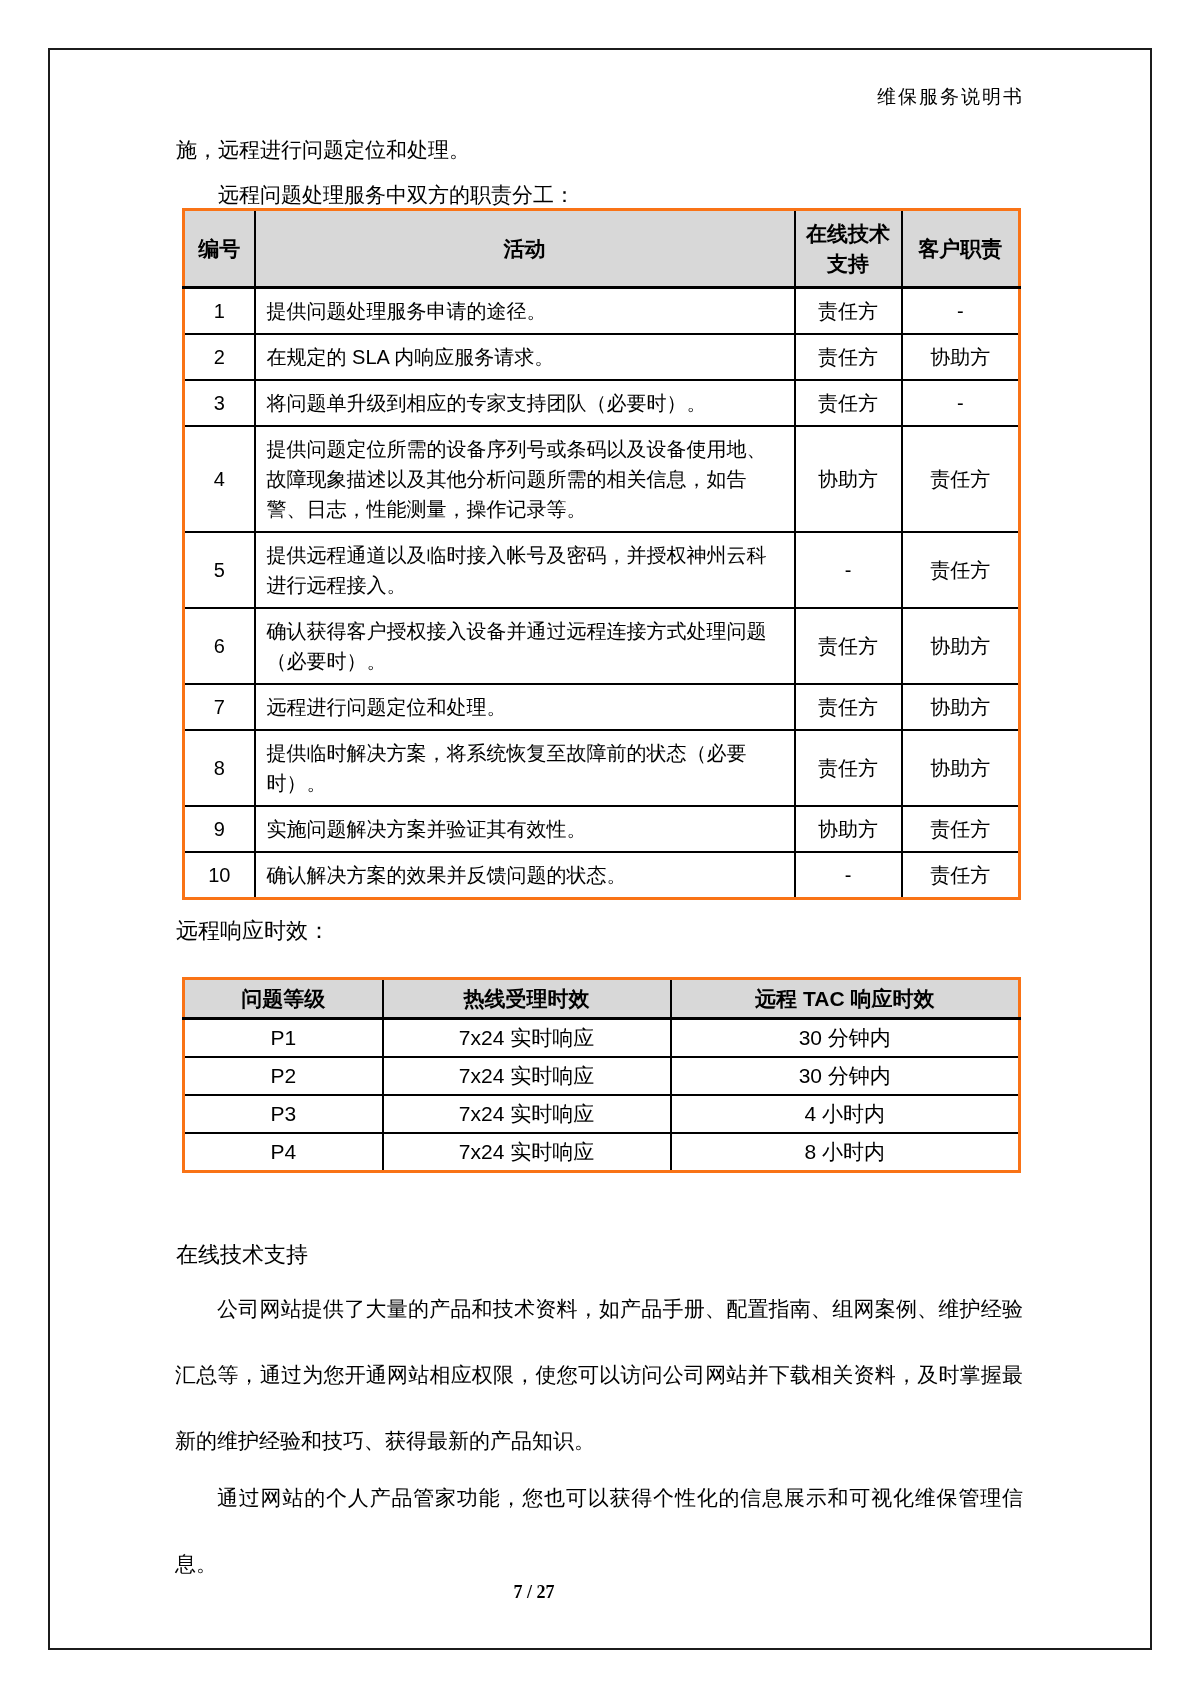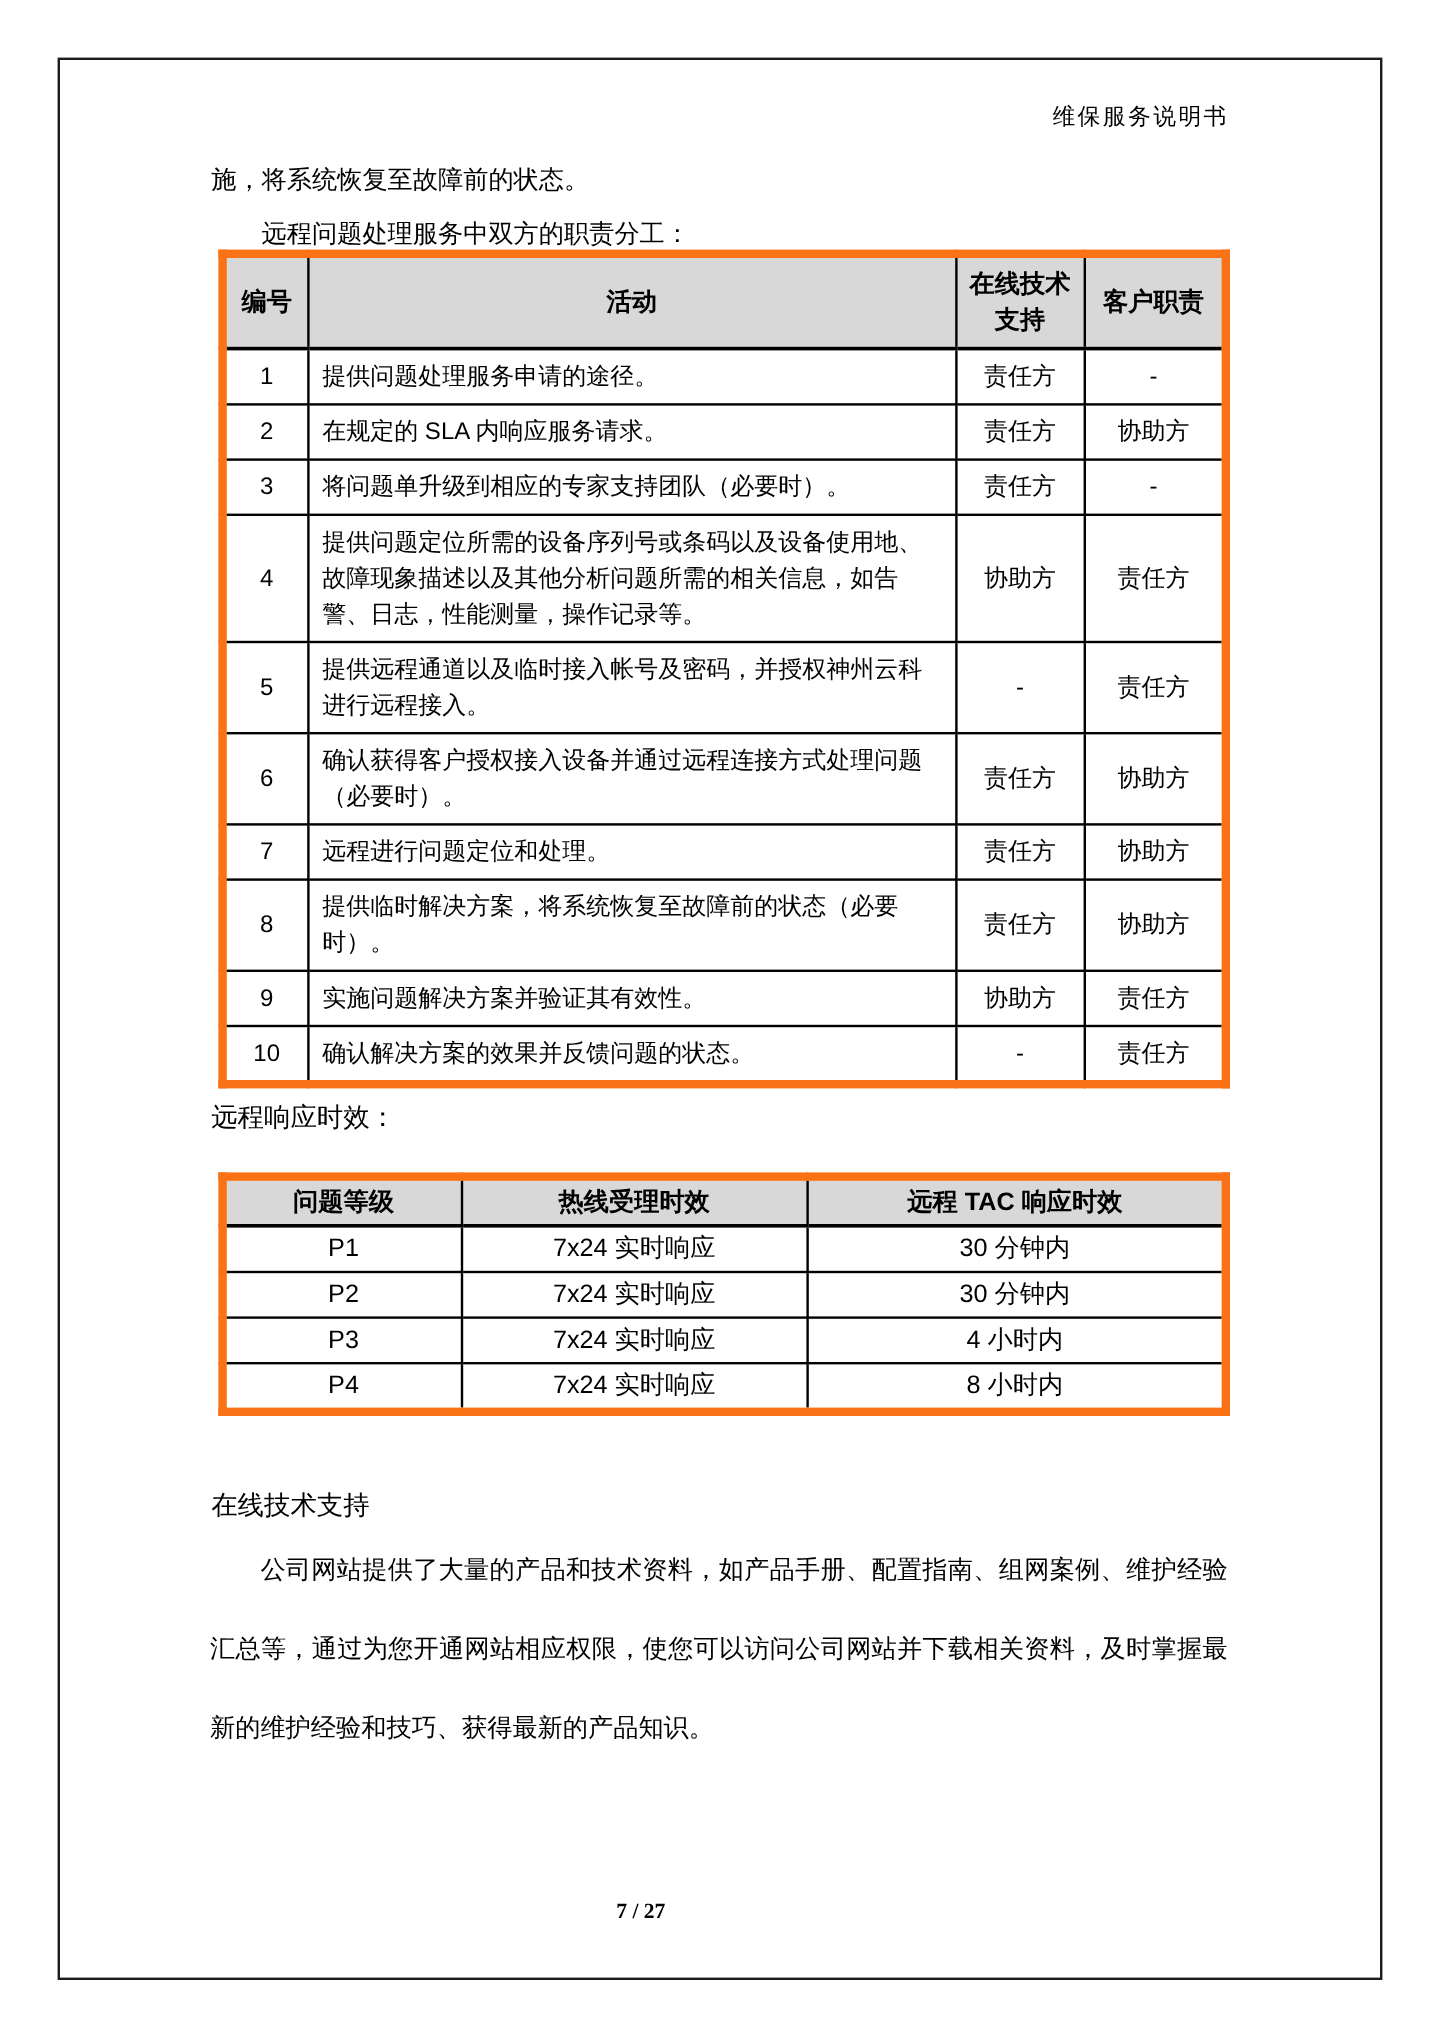--- a/index.html
+++ b/index.html
@@ -26,21 +26,21 @@
     position: absolute; top: 136px; left: 176px; width: 848px;
     font-size: 21px;
   }
   .t1-caption {
     position: absolute; top: 181px; left: 176px; width: 848px;
     font-size: 21px; text-indent: 2em;
   }
   table {
     border-collapse: collapse; table-layout: fixed;
     position: absolute; left: 182px;
-    border: 7px solid #f97316;
+    border: 3px solid #f97316;
   }
   th, td { border: 2px solid #000000; vertical-align: middle; }
   thead th {
     background: #d8d8d8;
     border-bottom: 3px solid #000000;
     font-weight: bold; font-size: 21px;
     line-height: 30px; text-align: center;
     word-break: break-all; padding: 7px 4px;
   }
   .resp-table { top: 208px; width: 836px; }
@@ -77,21 +77,21 @@
   }
 </style>
 </head>
 <body>
 
 <div class="page">
   <div class="page-frame"></div>
 
   <div class="doc-header">维保服务说明书</div>
 
-  <div class="intro-line">施，将系统恢复至故障前的状态。</div>
+  <div class="intro-line">施，远程进行问题定位和处理。</div>
 
   <div class="t1-caption">远程问题处理服务中双方的职责分工：</div>
 
   <table class="resp-table">
     <colgroup>
       <col style="width:71px">
         <col style="width:540px">
         <col style="width:107px">
         <col style="width:118px">
     </colgroup>
@@ -202,15 +202,16 @@
         <td>P4</td>
         <td>7x24 实时响应</td>
         <td>8 小时内</td>
       </tr>
     </tbody>
   </table>
 
   <div class="sec-title sec-online">在线技术支持</div>
 
   <div class="body-para para-1">公司网站提供了大量的产品和技术资料，如产品手册、配置指南、组网案例、维护经验汇总等，通过为您开通网站相应权限，使您可以访问公司网站并下载相关资料，及时掌握最新的维护经验和技巧、获得最新的产品知识。</div>
+  <div class="body-para para-2">通过网站的个人产品管家功能，您也可以获得个性化的信息展示和可视化维保管理信息。</div>
 
   <div class="page-footer">7  /  27</div>
 </div>
 
 </body></html>

